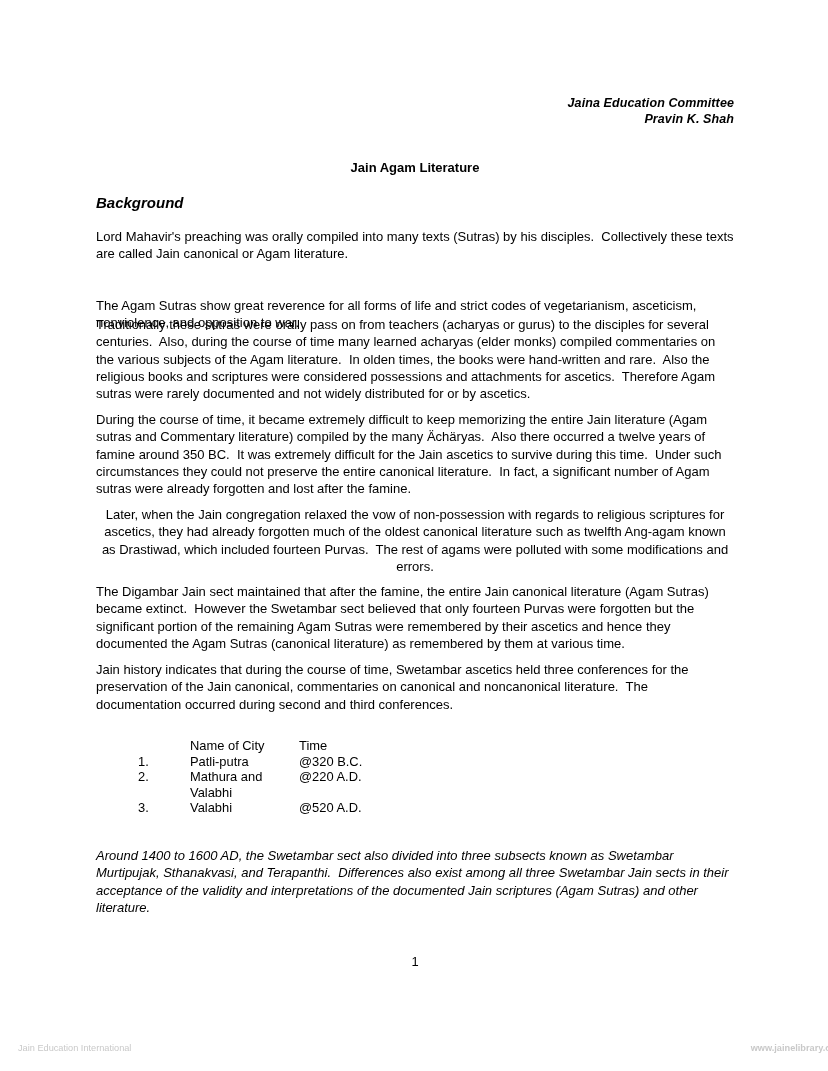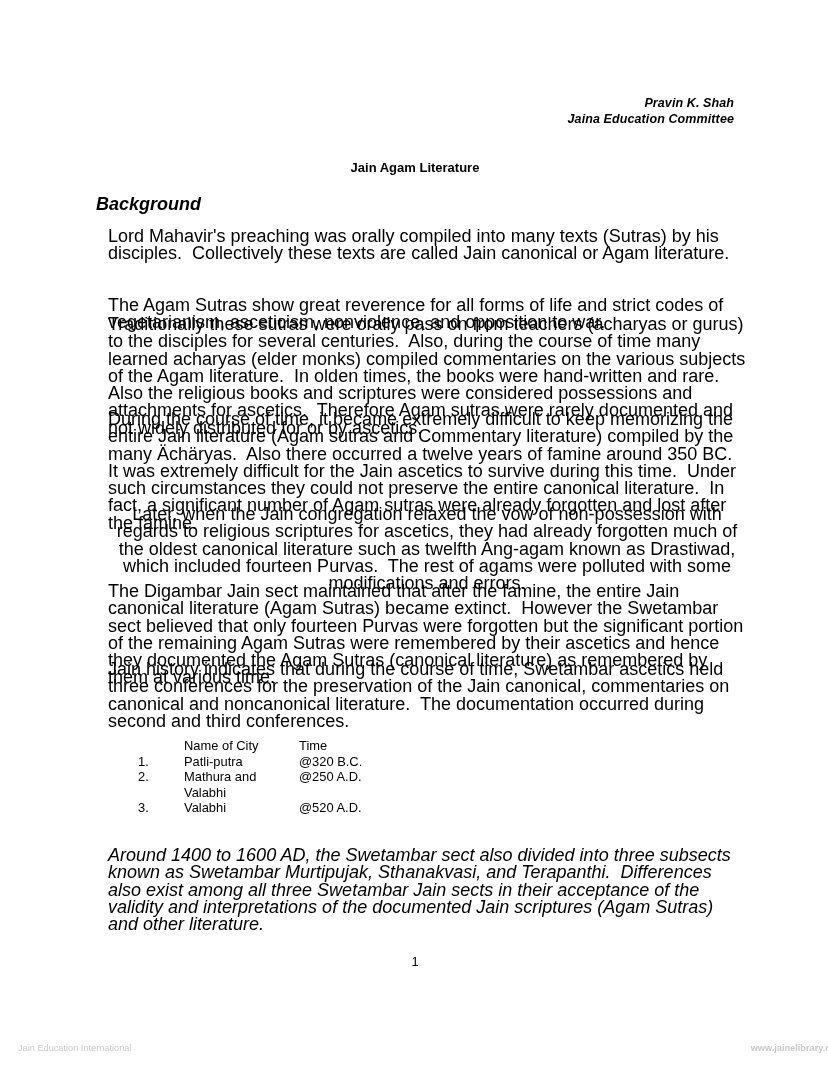--- a/index.html
+++ b/index.html
@@ -49,29 +49,29 @@
     font-size: 13px;
   }
 
   
   .section-heading {
     position: absolute;
     left: 0;
     top: 194px;
     font-weight: bold;
     font-style: italic;
-    font-size: 18px;
+    font-size: 15px;
   }
 
   
   .para {
     position: absolute;
-    left: 12px;
-    width: 638px;
-    font-size: 18px;
+    left: 0;
+    width: 638px;
+    font-size: 13px;
     line-height: 17.3px;
     text-align: left;
     white-space: pre-wrap;
   }
 
   
   .conf-table {
     position: absolute;
     left: 42px;
     top: 738px;
@@ -83,21 +83,21 @@
     position: relative;
     height: 15.6px;
   }
   .cell-num {
     position: absolute;
     left: 0;
     width: 40px;
   }
   .cell-city {
     position: absolute;
-    left: 46px;
+    left: 52px;
     width: 110px;
   }
   .cell-time {
     position: absolute;
     left: 161px;
     width: 120px;
   }
 
   
   .page-number {
@@ -140,22 +140,22 @@
   }
 </style>
 </head>
 <body>
 
 <div class="page">
 
   <div class="content">
 
     <div class="doc-header">
+      <div>Jaina Education Committee</div>
       <div>Pravin K. Shah</div>
-      <div>Jaina Education Committee</div>
     </div>
 
     <div class="doc-title">Jain Agam Literature</div>
 
     <div class="section-heading">Background</div>
 
     <div class="para" style="top:228px;">Lord Mahavir's preaching was orally compiled into many texts (Sutras) by his disciples.  Collectively these texts are called Jain canonical or Agam literature.</div>
     <div class="para" style="top:272px;margin-top:25px;">The Agam Sutras show great reverence for all forms of life and strict codes of vegetarianism, asceticism, nonviolence, and opposition to war.</div>
     <div class="para" style="top:316px;">Traditionally these sutras were orally pass on from teachers (acharyas or gurus) to the disciples for several centuries.  Also, during the course of time many learned acharyas (elder monks) compiled commentaries on the various subjects of the Agam literature.  In olden times, the books were hand-written and rare.  Also the religious books and scriptures were considered possessions and attachments for ascetics.  Therefore Agam sutras were rarely documented and not widely distributed for or by ascetics.</div>
     <div class="para" style="top:411px;">During the course of time, it became extremely difficult to keep memorizing the entire Jain literature (Agam sutras and Commentary literature) compiled by the many Ächäryas.  Also there occurred a twelve years of famine around 350 BC.  It was extremely difficult for the Jain ascetics to survive during this time.  Under such circumstances they could not preserve the entire canonical literature.  In fact, a significant number of Agam sutras were already forgotten and lost after the famine.</div>
@@ -170,21 +170,21 @@
         <span class="cell-time">Time</span>
       </div>
       <div class="conf-row">
         <span class="cell-num">1.</span>
         <span class="cell-city">Patli-putra</span>
         <span class="cell-time">@320 B.C.</span>
       </div>
       <div class="conf-row">
         <span class="cell-num">2.</span>
         <span class="cell-city">Mathura and</span>
-        <span class="cell-time">@250 A.D.</span>
+        <span class="cell-time">@220 A.D.</span>
       </div>
       <div class="conf-row">
         <span class="cell-num"></span>
         <span class="cell-city">Valabhi</span>
         <span class="cell-time"></span>
       </div>
       <div class="conf-row">
         <span class="cell-num">3.</span>
         <span class="cell-city">Valabhi</span>
         <span class="cell-time">@520 A.D.</span>

